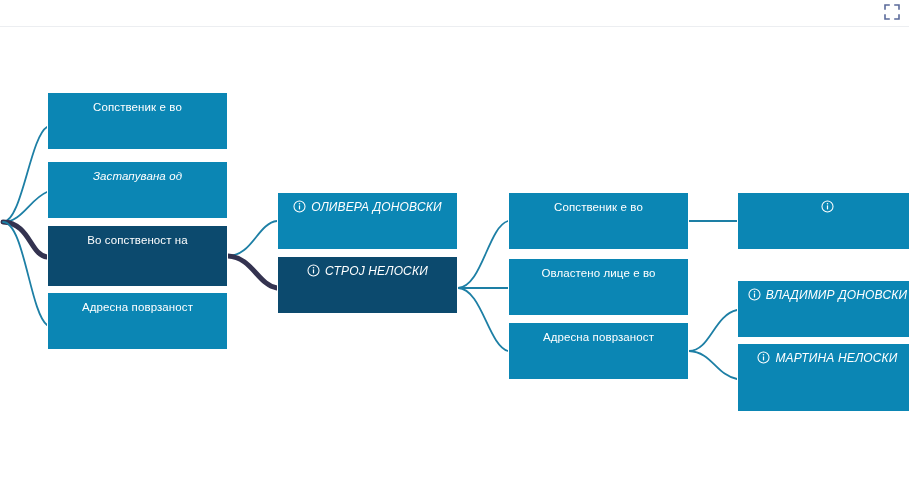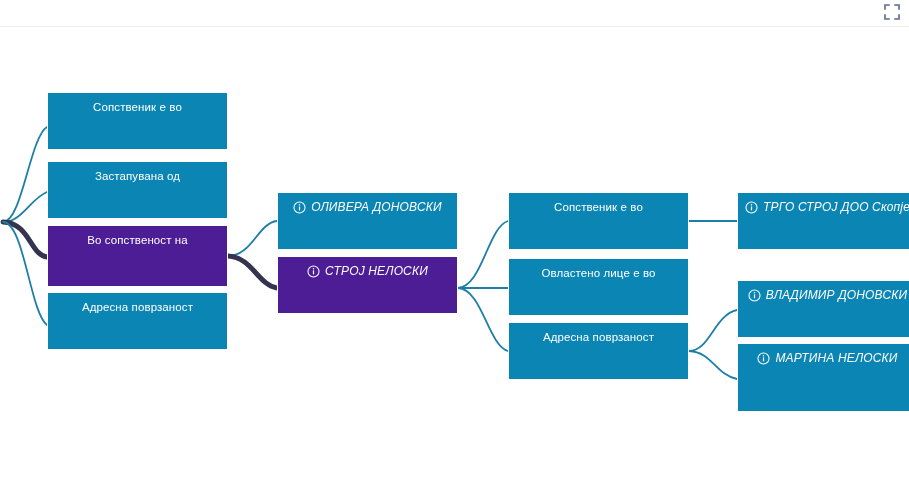--- a/index.html
+++ b/index.html
@@ -56,25 +56,25 @@
   .node {
     position: absolute;
     box-sizing: border-box;
     background: #0b86b4;
     border: 1px solid #ffffff;
     color: #ffffff;
     cursor: pointer;
     overflow: hidden;
   }
   .node.dark {
-    background: #4c1d95;
+    background: #0c4a6e;
   }
   .node .node-head {
     display: flex;
-    align-items: center;
+    align-items: flex-start;
     justify-content: center;
     gap: 5px;
     width: 100%;
     padding-top: 7px;
     box-sizing: border-box;
   }
   .node .node-label {
     font-size: 11.5px;
     line-height: 14px;
     color: #ffffff;
@@ -124,21 +124,21 @@
       <path d="M 689 194 L 737 194" fill="none" stroke="#1d7fa5" stroke-width="1.8" stroke-linecap="round"></path>
       <path d="M 689 324 C 710 324 714 288 737 283" fill="none" stroke="#1d7fa5" stroke-width="1.8" stroke-linecap="round"></path>
       <path d="M 689 324 C 712 325 716 348 737 352" fill="none" stroke="#1d7fa5" stroke-width="1.8" stroke-linecap="round"></path>
     </svg>
   <div id="nodes-layer">
       <div class="node relation" style="left: 47px; top: 65px; width: 181px; height: 58px;">
         <div class="node-head">
           <span class="node-label">Сопственик е во</span>
         </div>
       </div>
-      <div class="node relation" style="left: 47px; top: 134px; width: 181px; height: 58px;">
+      <div class="node relation" style="left: 47px; top: 134px; width: 181px; height: 58px; font-style: italic;">
         <div class="node-head">
           <span class="node-label">Застапувана од</span>
         </div>
       </div>
       <div class="node relation dark" style="left: 47px; top: 198px; width: 181px; height: 62px;">
         <div class="node-head">
           <span class="node-label">Во сопственост на</span>
         </div>
       </div>
       <div class="node relation" style="left: 47px; top: 265px; width: 181px; height: 58px;">
@@ -187,21 +187,20 @@
       </div>
       <div class="node entity" style="left: 737px; top: 165px; width: 181px; height: 58px;">
         <div class="node-head">
           <span class="info-icon">
             <svg width="13" height="13" viewBox="0 0 16 16" aria-hidden="true">
               <circle cx="8" cy="8" r="6.8" fill="none" stroke="#ffffff" stroke-width="1.3"></circle>
               <circle cx="8" cy="4.6" r="0.95" fill="#ffffff"></circle>
               <rect x="7.25" y="6.6" width="1.5" height="5" rx="0.6" fill="#ffffff"></rect>
             </svg>
           </span>
-          <span class="node-label">ТРГО СТРОЈ ДОО Скопје</span>
         </div>
       </div>
       <div class="node entity" style="left: 737px; top: 253px; width: 181px; height: 58px;">
         <div class="node-head">
           <span class="info-icon">
             <svg width="13" height="13" viewBox="0 0 16 16" aria-hidden="true">
               <circle cx="8" cy="8" r="6.8" fill="none" stroke="#ffffff" stroke-width="1.3"></circle>
               <circle cx="8" cy="4.6" r="0.95" fill="#ffffff"></circle>
               <rect x="7.25" y="6.6" width="1.5" height="5" rx="0.6" fill="#ffffff"></rect>
             </svg>

